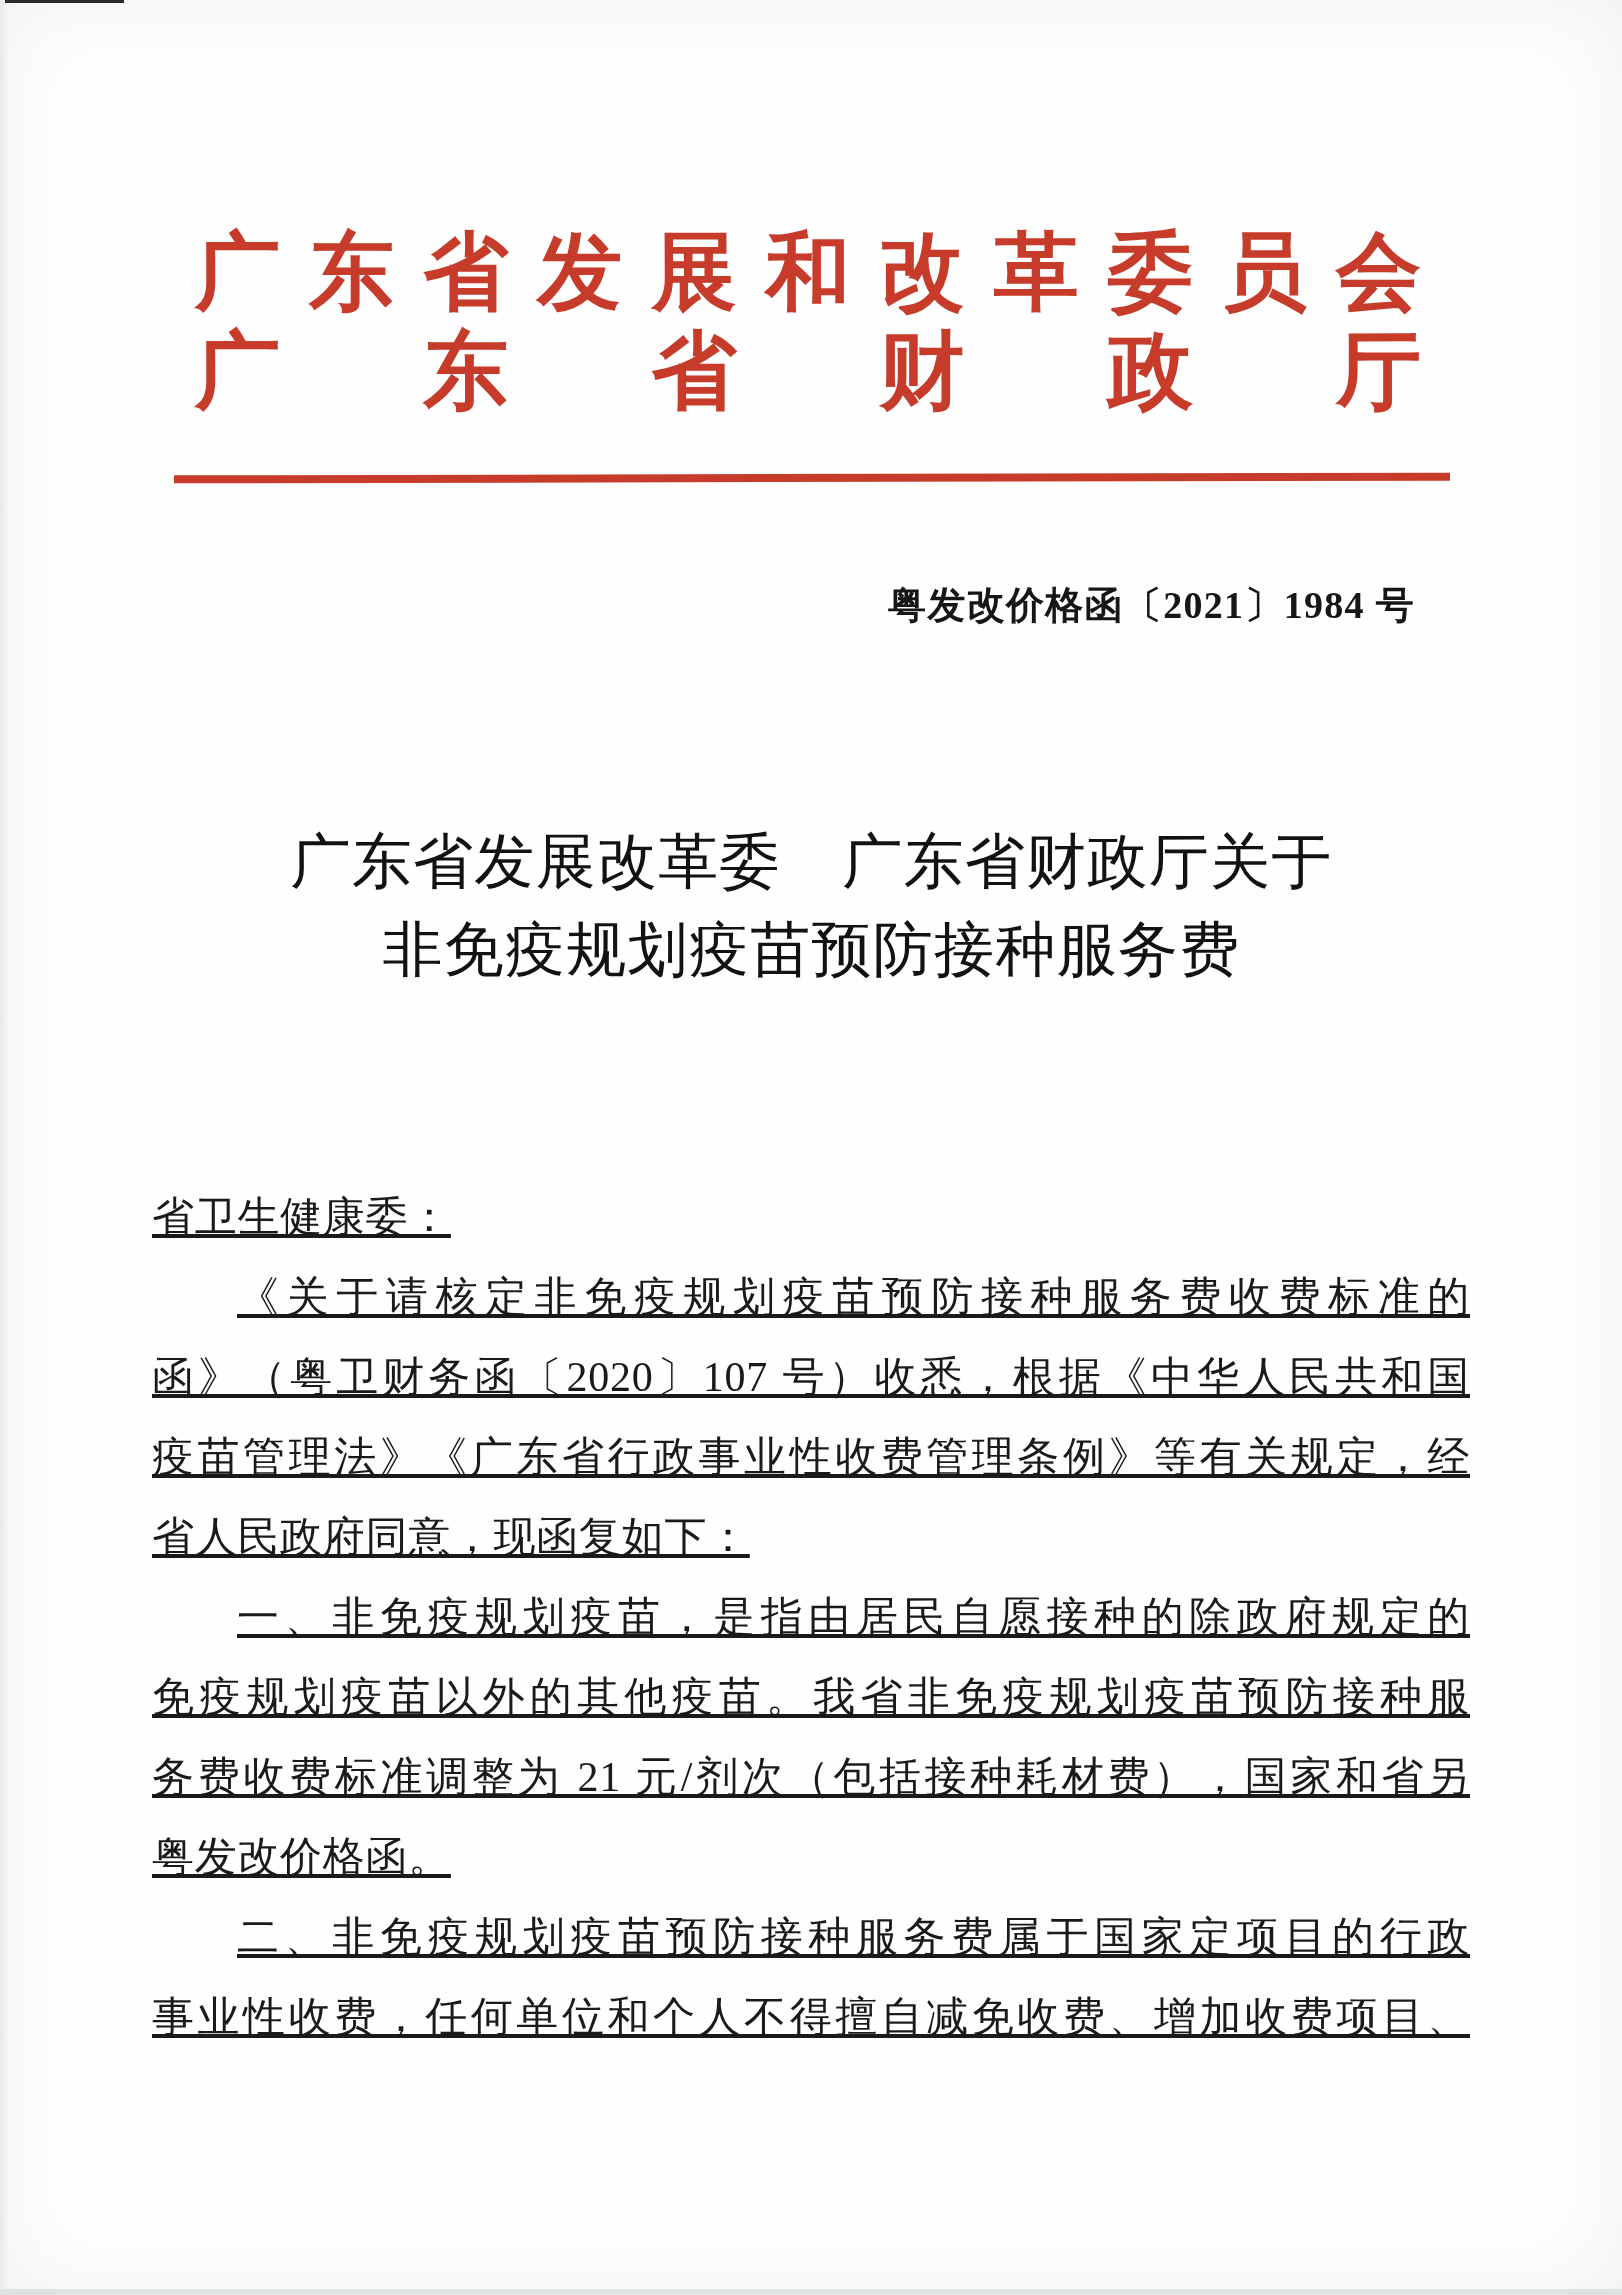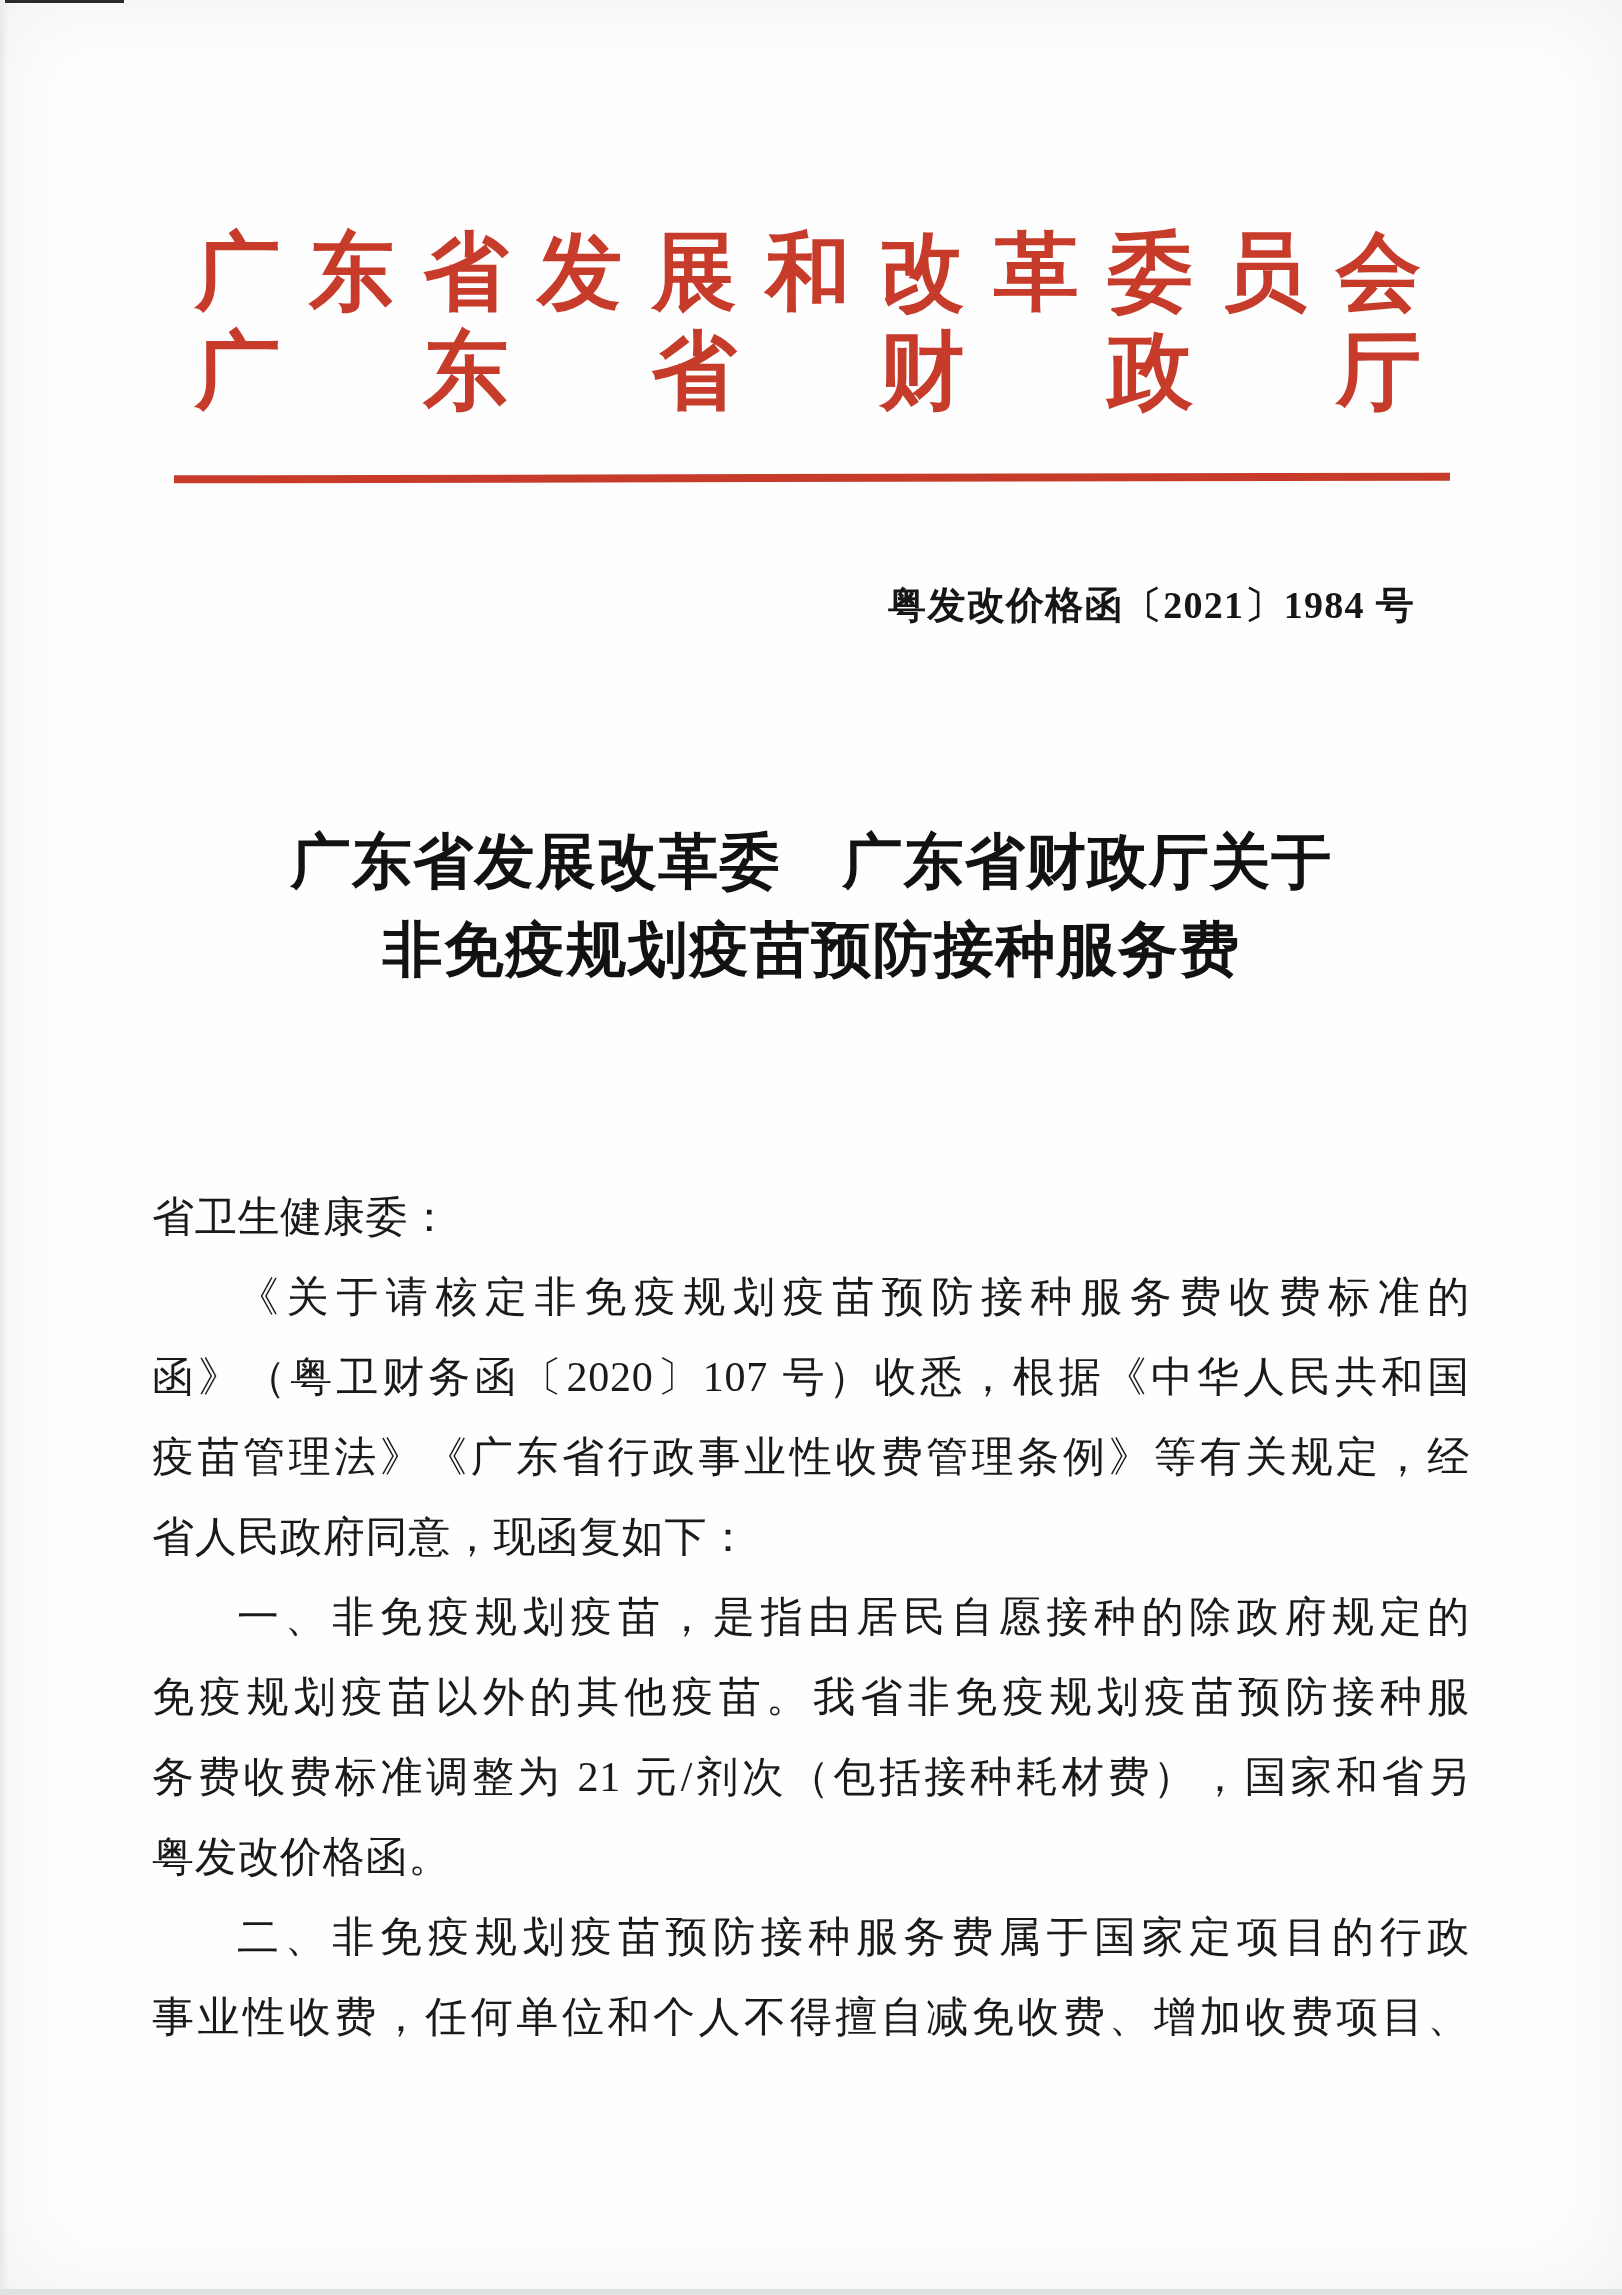--- a/index.html
+++ b/index.html
@@ -58,35 +58,36 @@
     color: #161618;
     white-space: nowrap;
     font-weight: bold;
   }
 
   .doc-title {
     position: absolute; left: 0; top: 818px; width: 100%;
     margin: 0;
     text-align: center;
     font-size: 60px; line-height: 88px;
-    font-weight: 700;
+    font-weight: 400;
     color: #121214;
     letter-spacing: 1.3px;
   }
 
   .doc-body {
     position: absolute; left: 152px; top: 1177px; width: 1318px;
     font-size: 42px;
     color: #1a1a1c;
   }
   .doc-body .line {
     height: 80px;
     line-height: 80px;
     white-space: nowrap;
     letter-spacing: 0.7px;
+    text-decoration: underline;
   }
   .doc-body .line.fill {
     white-space: normal;
     text-align: justify;
     text-align-last: justify;
     text-justify: inter-ideograph;
   }
   .doc-body .line.indent { padding-left: 85px; }
   .doc-body .line.fill.indent { padding-left: 0; text-indent: 85px; }
 </style>

